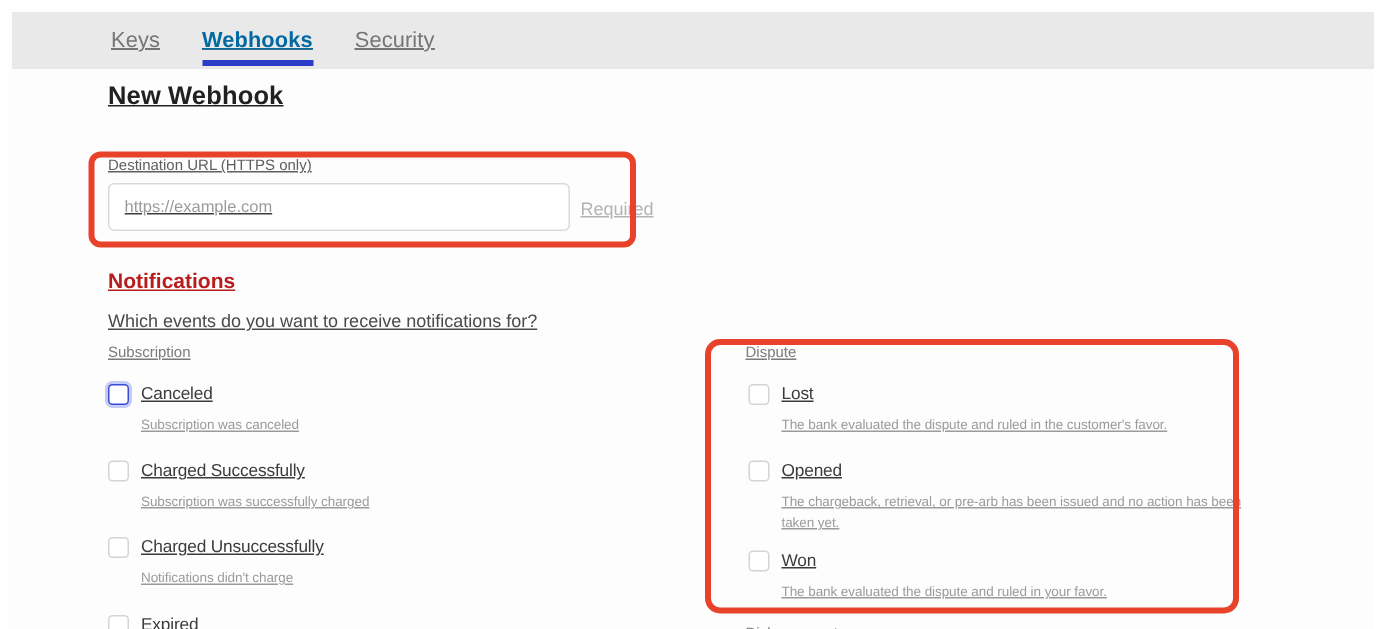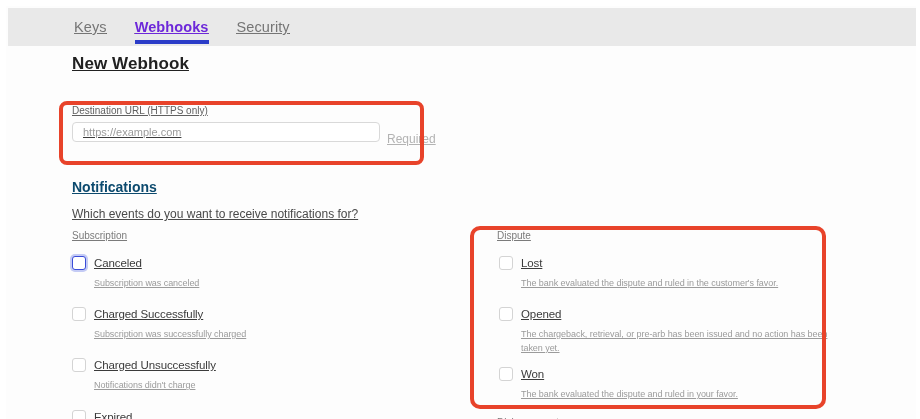--- a/index.html
+++ b/index.html
@@ -5,35 +5,35 @@
   * { margin:2px; padding:0; box-sizing:border-box;text-decoration:underline; }
   html,body { background:#fff; }
   body { font-family:"Liberation Sans", sans-serif; }
   .stage { position:relative; width:920px; height:419px; background:#fdfdfd; overflow:hidden; }
 
   
   .tabbar { position:absolute; left:0; top:0; width:920px; height:38px; background:#e9e9e9;
             display:flex; align-items:stretch; padding-left:64px; gap:24px; }
   .tab { display:flex; align-items:center; font-size:14.5px; color:#757575;
          border-bottom:4px solid transparent; padding-top:4px; cursor:pointer; letter-spacing:0.1px; }
-  .tab.active { color:#6d28d9; font-weight:700; border-bottom-color:#2b3cc8; }
+  .tab.active { color:#0369a1; font-weight:700; border-bottom-color:#2b3cc8; }
 
   .page-title { position:absolute; left:64px; top:46px; font-size:17px; font-weight:700; color:#212121; letter-spacing:0.1px; }
 
   
   .field-label { position:absolute; left:64px; top:97px; font-size:10px; color:#5f5f5f; }
-  .url-input { position:absolute; left:64px; top:114px; width:308px; height:20px;
+  .url-input { position:absolute; left:64px; top:114px; width:308px; height:32px;
                border:1px solid #d9d9d9; border-radius:4px; background:#fff;
                padding:0 10px; font-size:11px; color:#3c3c3c; outline:none;
                font-family:"Liberation Sans", sans-serif; }
   .url-input::placeholder { color:#9b9b9b; }
   .required-hint { position:absolute; left:379px; top:124px; font-size:12px; color:#b3b3b3; }
 
   
-  .notif-title { position:absolute; left:64px; top:171px; font-size:14px; font-weight:700; color:#0c4a6e; }
+  .notif-title { position:absolute; left:64px; top:171px; font-size:14px; font-weight:700; color:#b91c1c; }
   .question { position:absolute; left:64px; top:199px; font-size:12px; color:#4a4a4a; }
   .group-label { position:absolute; top:222px; font-size:10px; color:#7b7b7b; }
 
   .check-row { position:absolute; }
   .checkbox { position:absolute; left:0; top:0; width:14px; height:14px; background:#fff;
               border:1px solid #d4d4d4; border-radius:3px; cursor:pointer; }
   .checkbox.focused { border-color:#3a4cd8; box-shadow:0 0 0 2px rgba(90,110,230,0.35); }
   .row-label { position:absolute; left:22px; top:1px; font-size:11.5px; color:#3b3b3b; cursor:pointer; letter-spacing:-0.1px; }
   .row-desc { position:absolute; left:22px; top:20px; font-size:9px; line-height:14px;
               color:#9b9b9b; letter-spacing:-0.05px; }

